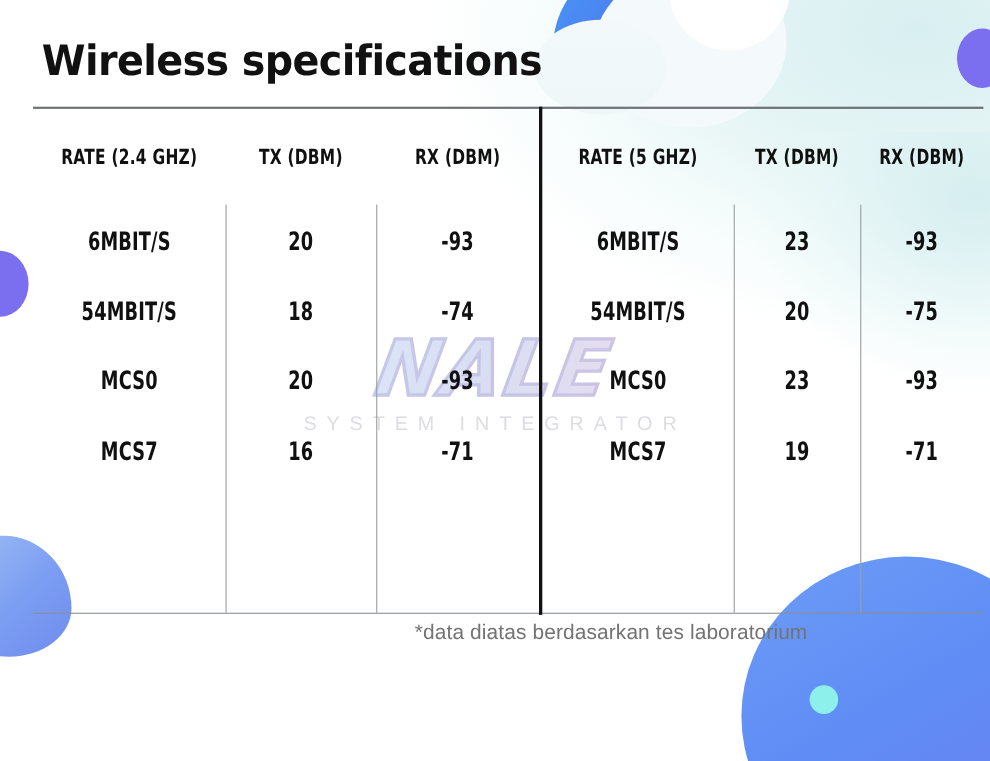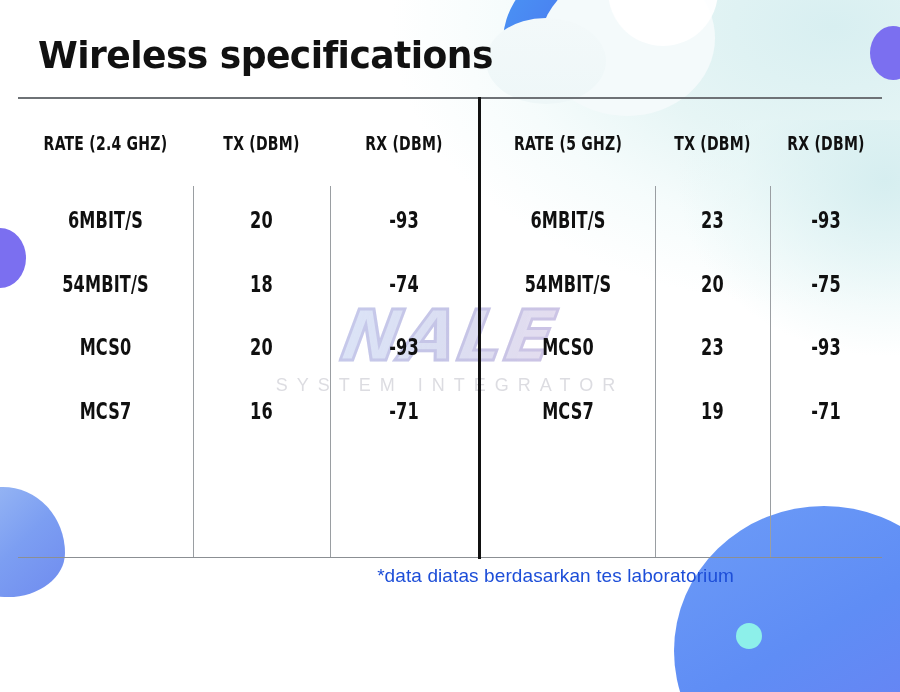--- a/index.html
+++ b/index.html
@@ -182,21 +182,21 @@
     letter-spacing: -0.6px;
     color: #111111;
     white-space: nowrap;
     transform: scaleX(0.95);
     transform-origin: left center;
   }
 
   
   .table-block {
     position: absolute;
-    left: 18px;
+    left: 30px;
     top: 97px;
     width: 864px;
     height: 462px;
   }
 
   .rule-top {
     position: absolute;
     left: 0;
     top: 0;
     width: 864px;
@@ -281,21 +281,21 @@
   .half-right col.c0 { width: 174px; }
   .half-right col.c1 { width: 115px; }
   .half-right col.c2 { width: 112px; }
 
   .footnote {
     position: absolute;
     right: 18px;
     top: 565px;
     font-family: "Liberation Sans", sans-serif;
     font-size: 19px;
-    color: #1d4ed8;
+    color: #737373;
     white-space: nowrap;
     letter-spacing: 0.1px;
   }
 </style>
 </head>
 <body>
 
 <div id="slide">
 
   <div class="bg-layer">

